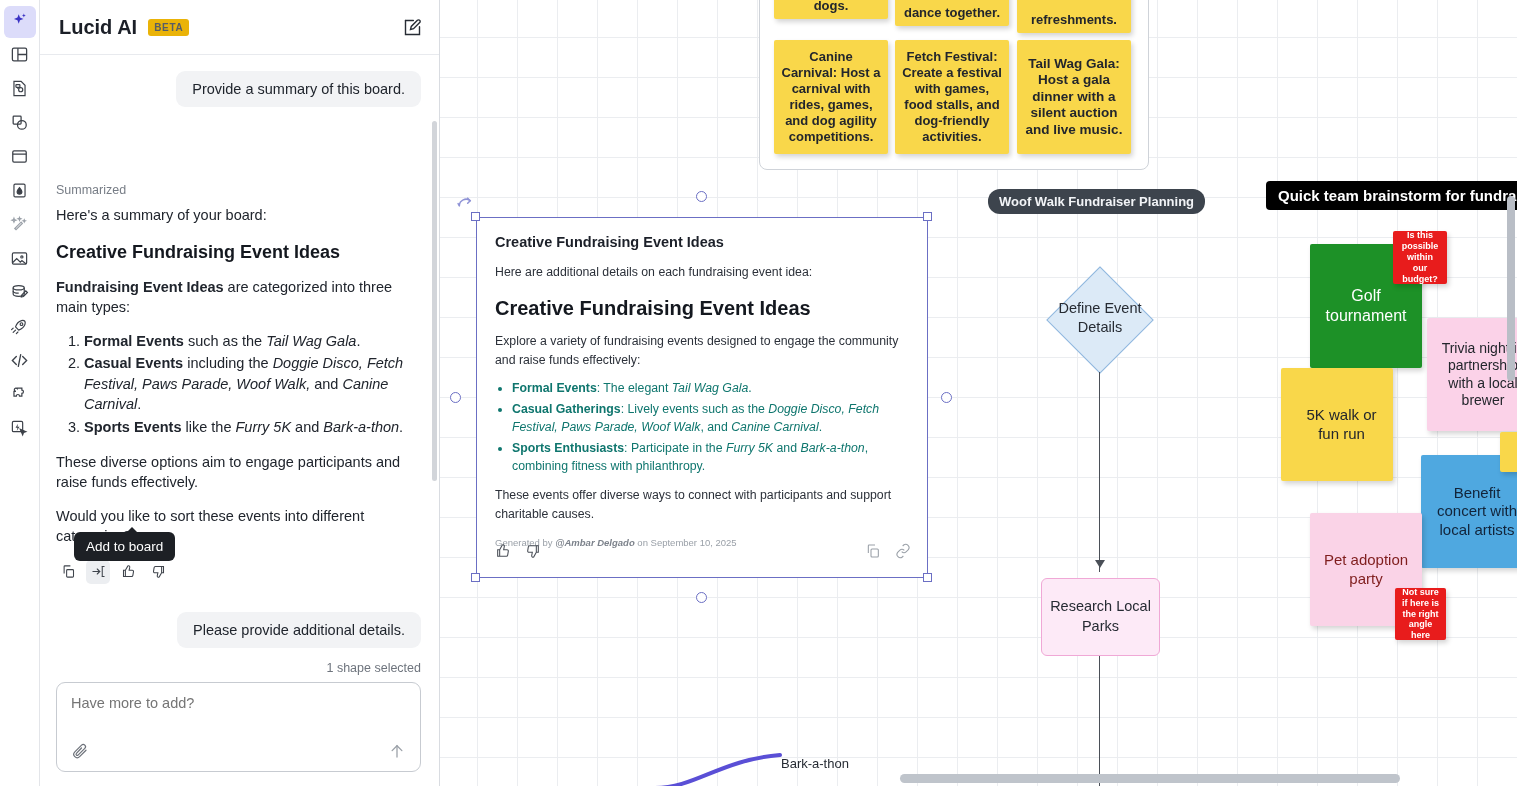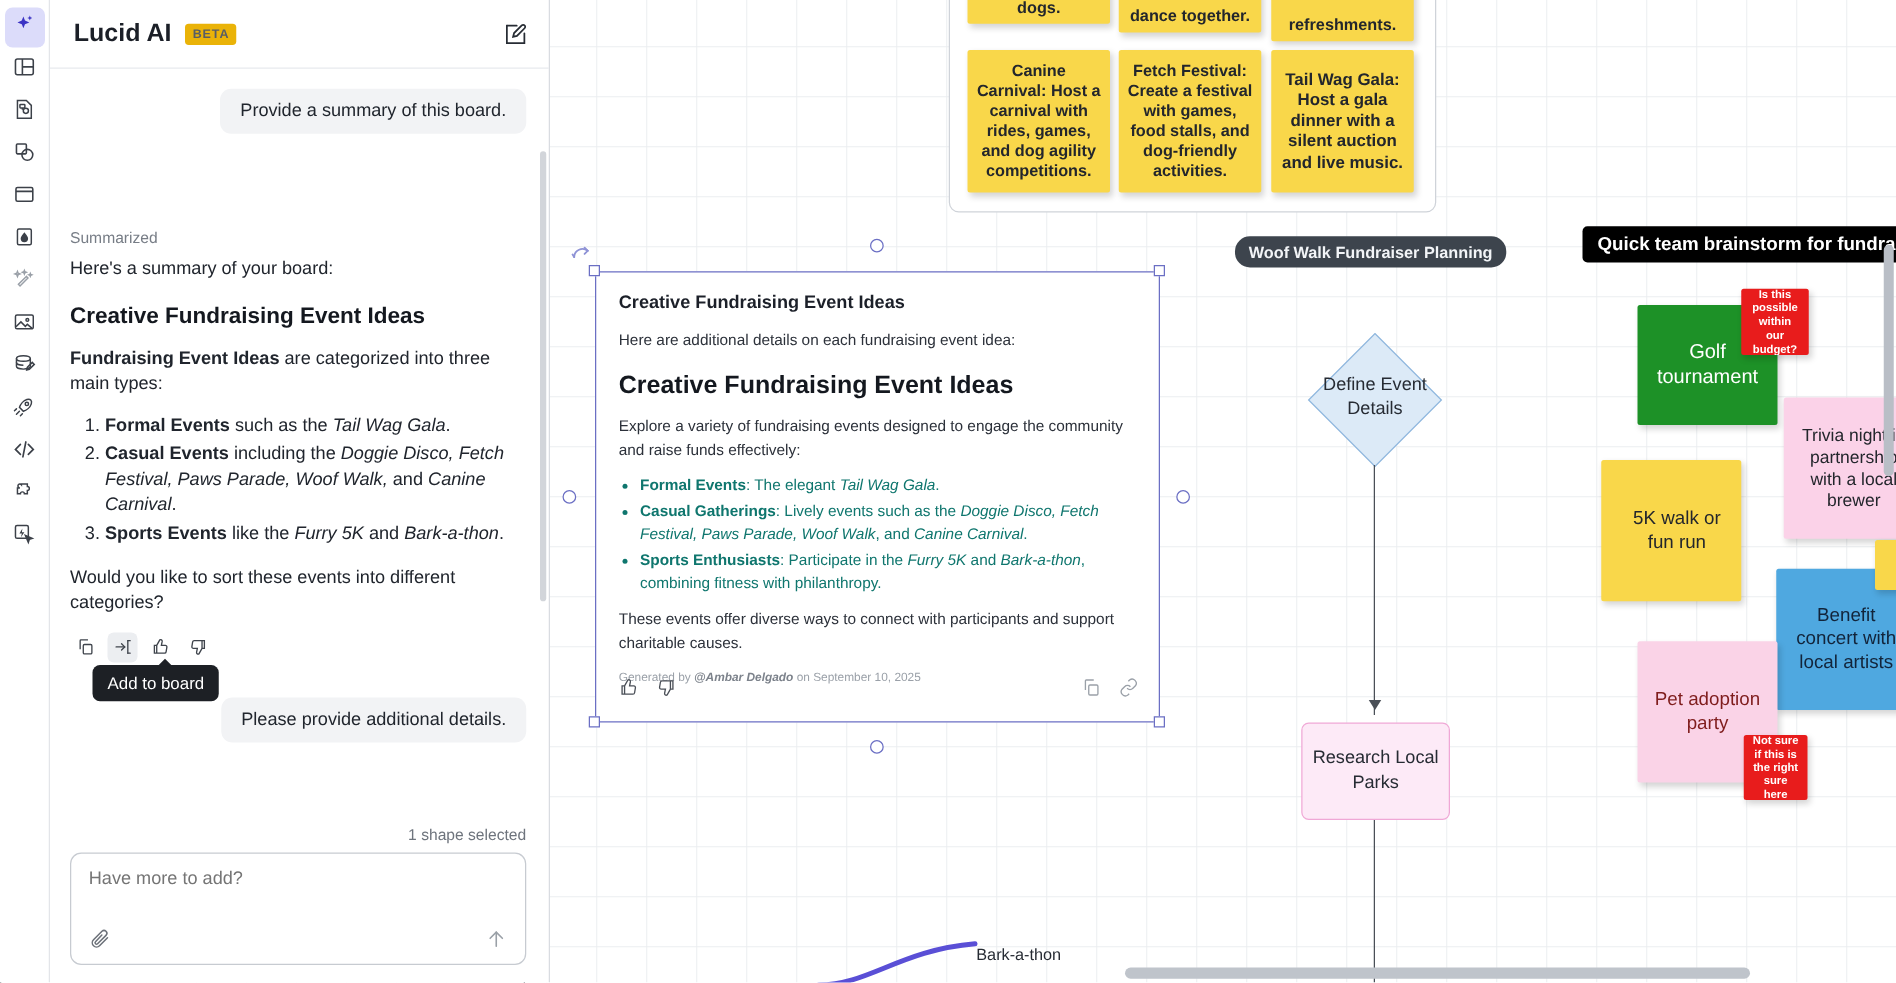--- a/index.html
+++ b/index.html
@@ -237,40 +237,40 @@
     <div class="flow-rect" style="left:1041px; top:578px; width:119px; height:78px;">
       <span>Research Local Parks</span>
     </div>
     <div class="flow-line" style="left:1099px; top:656px; height:130px;"></div>
 
     <div class="frame-label label-black" style="left:1266px; top:181px; padding:6px 12px;">
       <span>Quick team brainstorm for fundra</span>
     </div>
     <div class="frame-dark" style="left:1267px; top:214px; width:420px; height:440px;"></div>
 
-    <div class="sticky sticky-g" style="left:1310px; top:244px; width:112px; height:96px; font-size:16px; font-weight:400;">
+    <div class="sticky sticky-g" style="left:1310px; top:244px; width:112px; height:124px; font-size:16px; font-weight:400;">
       <span>Golf tournament</span>
     </div>
     <div class="sticky sticky-r" style="left:1393px; top:231px; width:54px; height:53px;">
       <span>Is this possible within our budget?</span>
     </div>
     <div class="sticky sticky-pink2" style="left:1427px; top:318px; width:112px; height:113px; font-size:14px; font-weight:400; align-items:center;">
       <span>Trivia night in partnership with a local brewer</span>
     </div>
     <div class="sticky sticky-y" style="left:1281px; top:368px; width:112px; height:113px; font-size:15px; font-weight:400;padding-left:16px;">
       <span>5K walk or fun run</span>
     </div>
     <div class="sticky sticky-b" style="left:1421px; top:455px; width:112px; height:113px; font-size:15px; font-weight:400;">
       <span>Benefit concert with local artists</span>
     </div>
     <div class="sticky sticky-p" style="left:1310px; top:513px; width:112px; height:113px; font-size:15px; font-weight:400;">
       <span>Pet adoption party</span>
     </div>
     <div class="sticky sticky-r" style="left:1395px; top:588px; width:51px; height:52px;">
-      <span>Not sure if this is the right sure here</span>
+      <span>Not sure if here is the right angle here</span>
     </div>
 
     <div class="sticky sticky-y" style="left:1500px; top:432px; width:40px; height:40px;"></div>
 
     <svg style="position:absolute; left:650px; top:730px;" width="180" height="60">
       <path d="M 5 58 C 45 58 70 30 130 25" stroke="#5a4fd6" stroke-width="4" fill="none" stroke-linecap="round"></path>
     </svg>
     <div class="curve-label" style="left:781px; top:756px;">
       <span>Bark-a-thon</span>
     </div>
@@ -472,20 +472,21 @@
       <div class="ai-text">Here's a summary of your board:</div>
       <div class="ai-h2">Creative Fundraising Event Ideas</div>
       <div class="ai-text">
         <b>Fundraising Event Ideas</b><span> are categorized into three main types:</span>
       </div>
       <ol class="ai-ol">
         <li><b>Formal Events</b><span> such as the </span><i>Tail Wag Gala</i><span>.</span></li>
         <li><b>Casual Events</b><span> including the </span><i>Doggie Disco, Fetch Festival, Paws Parade, Woof Walk,</i><span> and </span><i>Canine Carnival</i><span>.</span></li>
         <li><b>Sports Events</b><span> like the </span><i>Furry 5K</i><span> and </span><i>Bark-a-thon</i><span>.</span></li>
       </ol>
+      <div class="ai-text">These diverse options aim to engage participants and raise funds effectively.</div>
       <div class="ai-text">Would you like to sort these events into different categories?</div>
 
       <div class="msg-actions">
         <span class="msg-act">
           <svg width="15" height="15" viewBox="0 0 24 24" fill="none" stroke="#3f444c" stroke-width="1.7">
               <rect x="9" y="9" width="11" height="12" rx="1.5"></rect>
               <path d="M5 15V4a1 1 0 0 1 1-1h9"></path>
             </svg>
         </span>
         <span class="msg-act hl">

